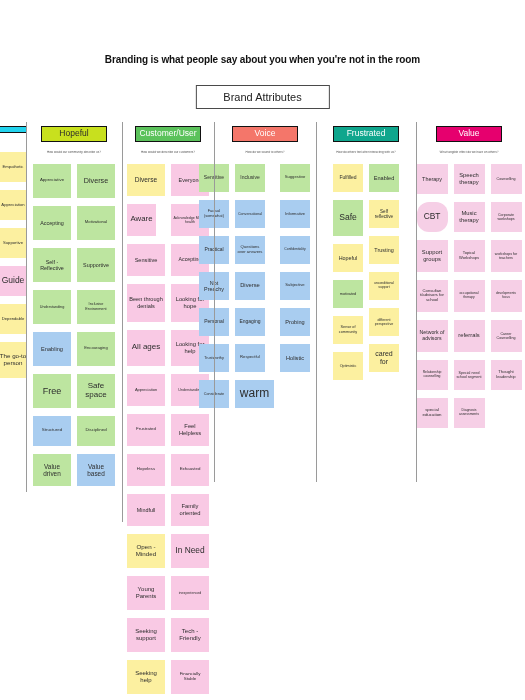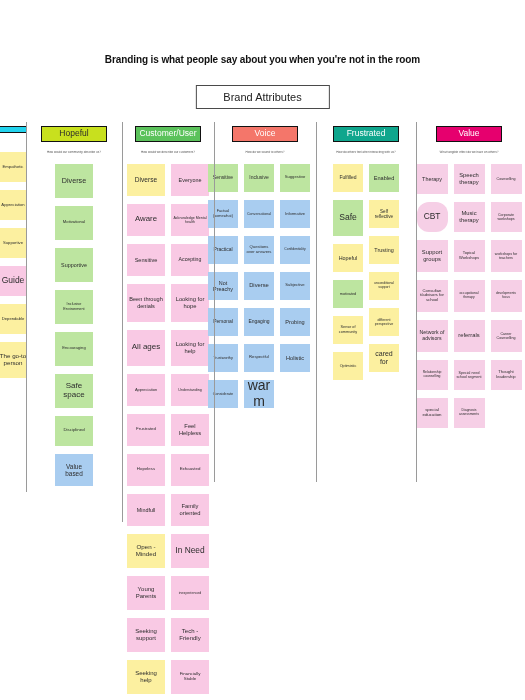--- a/index.html
+++ b/index.html
@@ -108,39 +108,49 @@
             <div class="note" style="background: rgb(252, 240, 160); width: 34px; height: 36px; font-size: 6.2px;">The go-to person</div>
           </div>
         </div>
       </div>
       <div class="col" style="width: 96px;">
         <div class="rule" style="height: 370px;"></div>
         <div class="chip" style="background: rgb(200, 224, 30); color: rgb(43, 43, 43); width: 66px; margin-left: 0px; align-self: center;">Hopeful</div>
         <div class="ask">How would our community describe us?</div>
         <div class="grid">
           <div class="stack">
+            <div class="note" style="background: rgb(189, 229, 160); width: 38px; height: 34px; font-size: 4.4px;">Appreciative</div>
+            <div class="note" style="background: rgb(189, 229, 160); width: 38px; height: 34px; font-size: 5.4px;">Accepting</div>
+            <div class="note" style="background: rgb(189, 229, 160); width: 38px; height: 34px; font-size: 5.4px;">Self - Reflective</div>
+            <div class="note" style="background: rgb(189, 229, 160); width: 38px; height: 34px; font-size: 3.8px;">Understanding</div>
+            <div class="note" style="background: rgb(169, 205, 240); width: 38px; height: 34px; font-size: 5.6px;">Enabling</div>
+            <div class="note" style="background: rgb(189, 229, 160); width: 38px; height: 34px; font-size: 9px;">Free</div>
+            <div class="note" style="background: rgb(169, 205, 240); width: 38px; height: 30px; font-size: 4.4px;">Structured</div>
+            <div class="note" style="background: rgb(189, 229, 160); width: 38px; height: 32px; font-size: 6.4px;">Value driven</div>
+          </div>
+          <div class="stack">
             <div class="note" style="background: rgb(189, 229, 160); width: 38px; height: 34px; font-size: 7.2px;">Diverse</div>
             <div class="note" style="background: rgb(189, 229, 160); width: 38px; height: 34px; font-size: 4.2px;">Motivational</div>
             <div class="note" style="background: rgb(189, 229, 160); width: 38px; height: 34px; font-size: 5.4px;">Supportive</div>
             <div class="note" style="background: rgb(189, 229, 160); width: 38px; height: 34px; font-size: 3.8px;">Inclusive Environment</div>
             <div class="note" style="background: rgb(189, 229, 160); width: 38px; height: 34px; font-size: 4.2px;">Encouraging</div>
             <div class="note" style="background: rgb(189, 229, 160); width: 38px; height: 34px; font-size: 8px;">Safe space</div>
             <div class="note" style="background: rgb(189, 229, 160); width: 38px; height: 30px; font-size: 4.4px;">Disciplined</div>
             <div class="note" style="background: rgb(169, 205, 240); width: 38px; height: 32px; font-size: 6.4px;">Value based</div>
           </div>
         </div>
       </div>
       <div class="col" style="width: 92px;">
         <div class="rule" style="height: 400px;"></div>
         <div class="chip" style="background: rgb(91, 194, 91); color: rgb(255, 255, 255); width: 66px; margin-left: 0px; align-self: center;">Customer/User</div>
         <div class="ask">How would we describe our customers?</div>
         <div class="grid">
           <div class="stack">
             <div class="note" style="background: rgb(252, 240, 160); width: 38px; height: 32px; font-size: 6.6px;">Diverse</div>
-            <div class="note" style="background: rgb(249, 201, 228); width: 38px; height: 32px; font-size: 7.8px;">Aware</div>
+            <div class="note" style="background: rgb(249, 201, 228); width: 29px; height: 32px; font-size: 7.8px;">Aware</div>
             <div class="note" style="background: rgb(249, 201, 228); width: 38px; height: 32px; font-size: 5.6px;">Sensitive</div>
             <div class="note" style="background: rgb(249, 201, 228); width: 38px; height: 38px; font-size: 5.6px;">Been through denials</div>
             <div class="note" style="background: rgb(249, 201, 228); width: 38px; height: 36px; font-size: 8px;">All ages</div>
             <div class="note" style="background: rgb(249, 201, 228); width: 38px; height: 32px; font-size: 4px;">Appreciation</div>
             <div class="note" style="background: rgb(249, 201, 228); width: 38px; height: 32px; font-size: 4.4px;">Frustrated</div>
             <div class="note" style="background: rgb(249, 201, 228); width: 38px; height: 32px; font-size: 4.4px;">Hopeless</div>
             <div class="note" style="background: rgb(249, 201, 228); width: 38px; height: 32px; font-size: 5.4px;">Mindfull</div>
             <div class="note" style="background: rgb(252, 240, 160); width: 38px; height: 34px; font-size: 6.2px;">Open - Minded</div>
             <div class="note" style="background: rgb(249, 201, 228); width: 38px; height: 34px; font-size: 6px;">Young Parents</div>
             <div class="note" style="background: rgb(249, 201, 228); width: 38px; height: 34px; font-size: 6px;">Seeking support</div>
@@ -177,21 +187,21 @@
             <div class="note" style="background: rgb(169, 205, 240); width: 30px; height: 28px; font-size: 3.8px;">Trustworthy</div>
             <div class="note" style="background: rgb(169, 205, 240); width: 30px; height: 28px; font-size: 3.8px;">Considerate</div>
           </div>
           <div class="stack">
             <div class="note" style="background: rgb(189, 229, 160); width: 30px; height: 28px; font-size: 5px;">Inclusive</div>
             <div class="note" style="background: rgb(169, 205, 240); width: 30px; height: 28px; font-size: 3.6px;">Conversational</div>
             <div class="note" style="background: rgb(169, 205, 240); width: 30px; height: 28px; font-size: 4.2px;">Questions over answers</div>
             <div class="note" style="background: rgb(169, 205, 240); width: 30px; height: 28px; font-size: 5.8px;">Diverse</div>
             <div class="note" style="background: rgb(169, 205, 240); width: 30px; height: 28px; font-size: 5px;">Engaging</div>
             <div class="note" style="background: rgb(169, 205, 240); width: 30px; height: 28px; font-size: 4.2px;">Respectful</div>
-            <div class="note" style="background: rgb(169, 205, 240); width: 30px; height: 28px; font-size: 14px;">warm</div>
+            <div class="note" style="background: rgb(169, 205, 240); width: 39px; height: 28px; font-size: 12px;">warm</div>
           </div>
           <div class="stack">
             <div class="note" style="background: rgb(189, 229, 160); width: 30px; height: 28px; font-size: 4.2px;">Suggestive</div>
             <div class="note" style="background: rgb(169, 205, 240); width: 30px; height: 28px; font-size: 4px;">Informative</div>
             <div class="note" style="background: rgb(169, 205, 240); width: 30px; height: 28px; font-size: 3.4px;">Confidentiality</div>
             <div class="note" style="background: rgb(169, 205, 240); width: 30px; height: 28px; font-size: 4.2px;">Subjective</div>
             <div class="note" style="background: rgb(169, 205, 240); width: 30px; height: 28px; font-size: 5.6px;">Probing</div>
             <div class="note" style="background: rgb(169, 205, 240); width: 30px; height: 28px; font-size: 5.6px;">Holistic</div>
           </div>
         </div>

